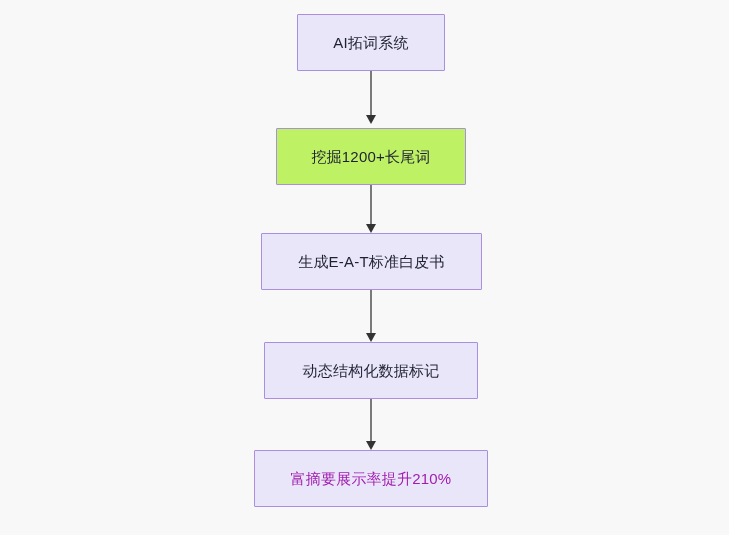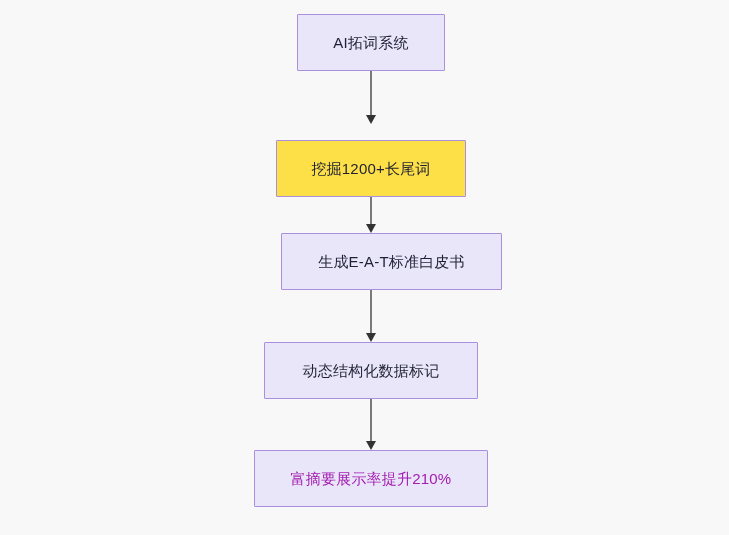--- a/index.html
+++ b/index.html
@@ -71,24 +71,24 @@
       <div class="edge-line" style="height: 44px; background: rgb(122, 122, 122);"></div>
       <div class="edge-head" style="top: 43px; border-top-color: rgb(51, 51, 51);"></div>
     </div>
     <div class="edge" style="left: 371px; top: 399px;">
       <div class="edge-line" style="height: 43px; background: rgb(122, 122, 122);"></div>
       <div class="edge-head" style="top: 42px; border-top-color: rgb(51, 51, 51);"></div>
     </div>
     <div class="node" style="left: 297px; top: 14px; width: 148px; height: 57px; background: rgb(233, 230, 250); border-color: rgb(169, 143, 221); color: rgb(31, 32, 51);">
       <span>AI拓词系统</span>
     </div>
-    <div class="node" style="left: 276px; top: 140px; width: 190px; height: 57px; background: #fde047; border-color: rgb(169, 143, 221); color: rgb(31, 32, 51);">
+    <div class="node" style="left: 276px; top: 128px; width: 190px; height: 57px; background: #bef264; border-color: rgb(169, 143, 221); color: rgb(31, 32, 51);">
       <span>挖掘1200+长尾词</span>
     </div>
-    <div class="node" style="left: 261px; top: 233px; width: 221px; height: 57px; background: rgb(233, 230, 250); border-color: rgb(169, 143, 221); color: rgb(31, 32, 51); margin-left: 20px;">
+    <div class="node" style="left: 261px; top: 233px; width: 221px; height: 57px; background: rgb(233, 230, 250); border-color: rgb(169, 143, 221); color: rgb(31, 32, 51);">
       <span>生成E-A-T标准白皮书</span>
     </div>
     <div class="node" style="left: 264px; top: 342px; width: 214px; height: 57px; background: rgb(233, 230, 250); border-color: rgb(169, 143, 221); color: rgb(31, 32, 51);">
       <span>动态结构化数据标记</span>
     </div>
     <div class="node" style="left: 254px; top: 450px; width: 234px; height: 57px; background: rgb(233, 230, 250); border-color: rgb(169, 143, 221); color: #a21caf;">
       <span>富摘要展示率提升210%</span>
     </div>
   </div>
 

